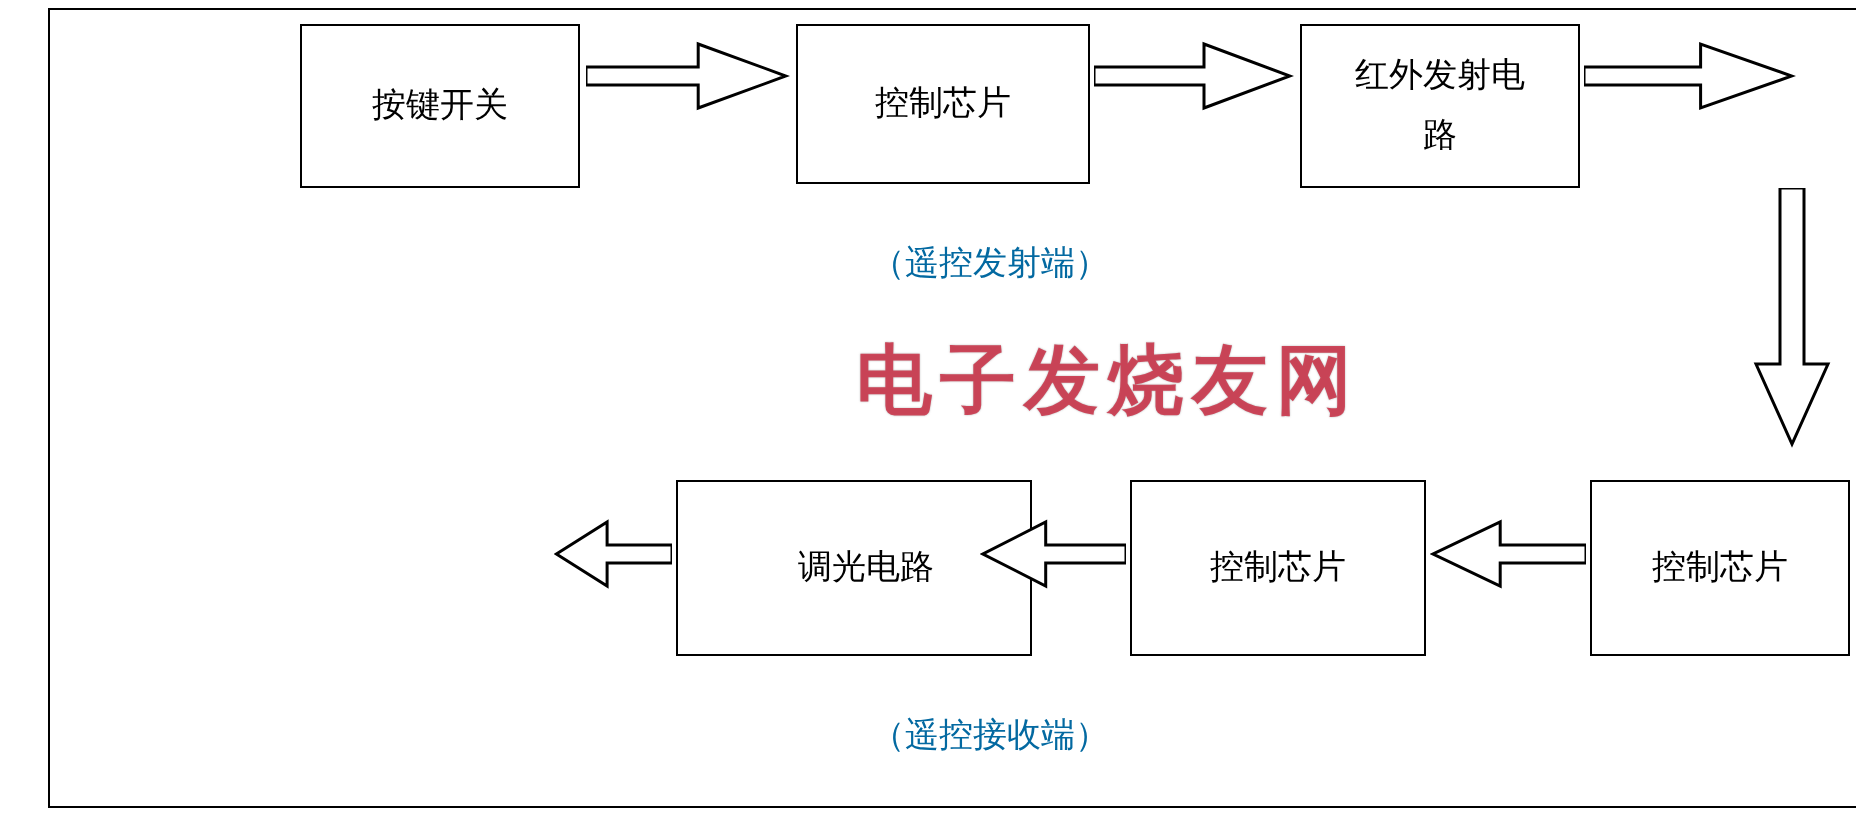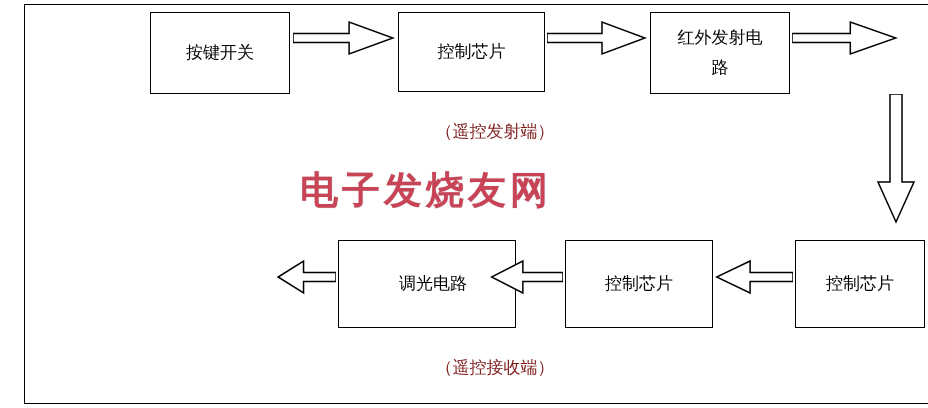--- a/index.html
+++ b/index.html
@@ -45,29 +45,29 @@
   }
   .arrow polygon {
     fill: #ffffff;
     stroke: #000000;
     stroke-width: 1.5;
   }
   .caption {
     position: absolute;
     text-align: center;
     font-size: 17px;
-    color: #7f1d1d;
+    color: #0369a1;
     white-space: nowrap;
   }
   .watermark-title {
     position: absolute;
     left: 280px;
     top: 165px;
     width: 380px;
-    text-align: left;
+    text-align: right;
     font-size: 38px;
     font-weight: bold;
     letter-spacing: 4px;
     color: rgba(205, 48, 70, 0.85);
     text-shadow: 0 0 1px rgba(120,120,120,0.6);
     white-space: nowrap;
   }
   .watermark-url {
     position: absolute;
     left: 280px;

